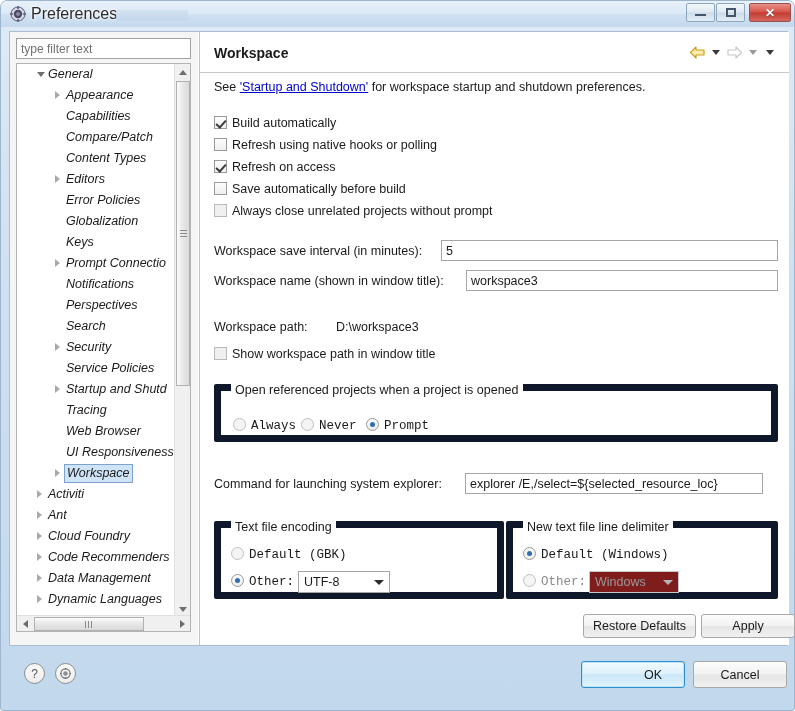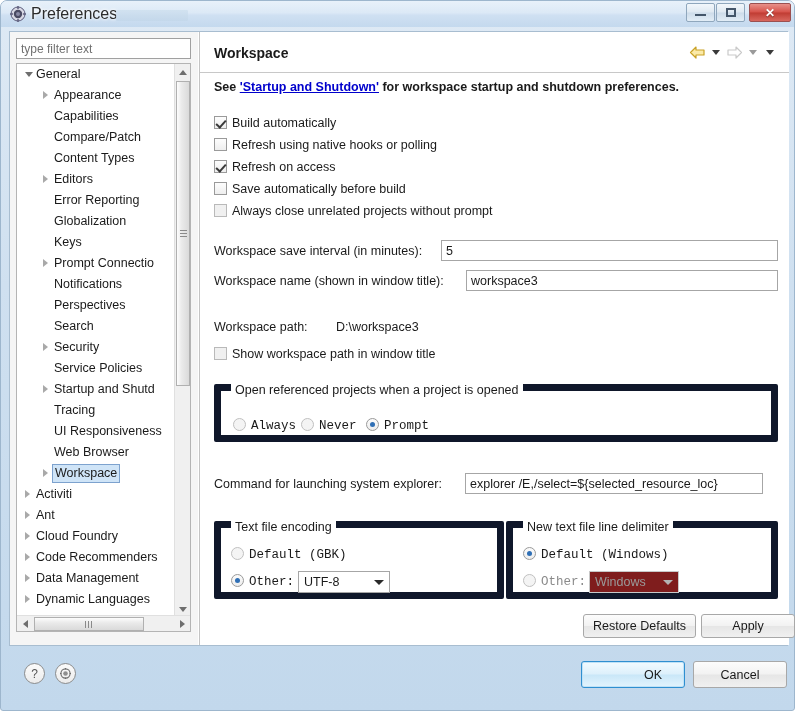--- a/index.html
+++ b/index.html
@@ -102,23 +102,24 @@
   #filter-input::placeholder { color: #707070; }
 
   #tree {
     position: absolute; left: 6px; top: 31px;
     width: 175px; height: 569px;
     background: #ffffff;
     border: 1px solid #b4b4b4;
     overflow: hidden;
   }
   #tree-inner {
-    position: absolute; left: 0; top: 0;
+    position: absolute; left: 12px; top: 0;
     width: 158px; height: 553px;
     overflow: hidden;
+    font-style: italic;
   }
   .trow {
     position: relative;
     height: 21px;
     line-height: 21px;
     white-space: nowrap;
     font-size: 12.5px;
     color: #1a1a1a;
     padding-left: 0;
   }
@@ -229,21 +230,21 @@
   }
   .nav-caret.dim { border-top-color: #9a9a9a; }
   #title-sep {
     position: absolute; left: 0; top: 40px;
     width: 589px; height: 1px;
     background: #c8c8c8;
   }
 
   .desc {
     position: absolute; left: 14px; top: 48px;
-    font-size: 12.5px; color: #1a1a1a; font-weight: bold;
+    font-size: 12.5px; color: #1a1a1a;
   }
   .link { color: #0000cc; text-decoration: underline; cursor: pointer; }
 
   
   .chkrow {
     position: absolute; left: 14px;
     height: 19px; line-height: 19px;
     font-size: 12.5px; color: #1a1a1a;
     white-space: nowrap;
   }
@@ -455,21 +456,21 @@
               <span class="tlabel">Compare/Patch</span>
             </div>
             <div class="trow d1">
               <span class="tlabel">Content Types</span>
             </div>
             <div class="trow d1">
               <span class="arrow"></span>
               <span class="tlabel">Editors</span>
             </div>
             <div class="trow d1">
-              <span class="tlabel">Error Reporting</span>
+              <span class="tlabel">Error Policies</span>
             </div>
             <div class="trow d1">
               <span class="tlabel">Globalization</span>
             </div>
             <div class="trow d1">
               <span class="tlabel">Keys</span>
             </div>
             <div class="trow d1">
               <span class="arrow"></span>
               <span class="tlabel">Prompt Connectio</span>
@@ -491,24 +492,24 @@
               <span class="tlabel">Service Policies</span>
             </div>
             <div class="trow d1">
               <span class="arrow"></span>
               <span class="tlabel">Startup and Shutd</span>
             </div>
             <div class="trow d1">
               <span class="tlabel">Tracing</span>
             </div>
             <div class="trow d1">
+              <span class="tlabel">Web Browser</span>
+            </div>
+            <div class="trow d1">
               <span class="tlabel">UI Responsiveness</span>
-            </div>
-            <div class="trow d1">
-              <span class="tlabel">Web Browser</span>
             </div>
             <div class="trow d1 sel">
               <span class="arrow"></span>
               <span class="tlabel">Workspace</span>
             </div>
             <div class="trow d0">
               <span class="arrow"></span>
               <span class="tlabel">Activiti</span>
             </div>
             <div class="trow d0">

